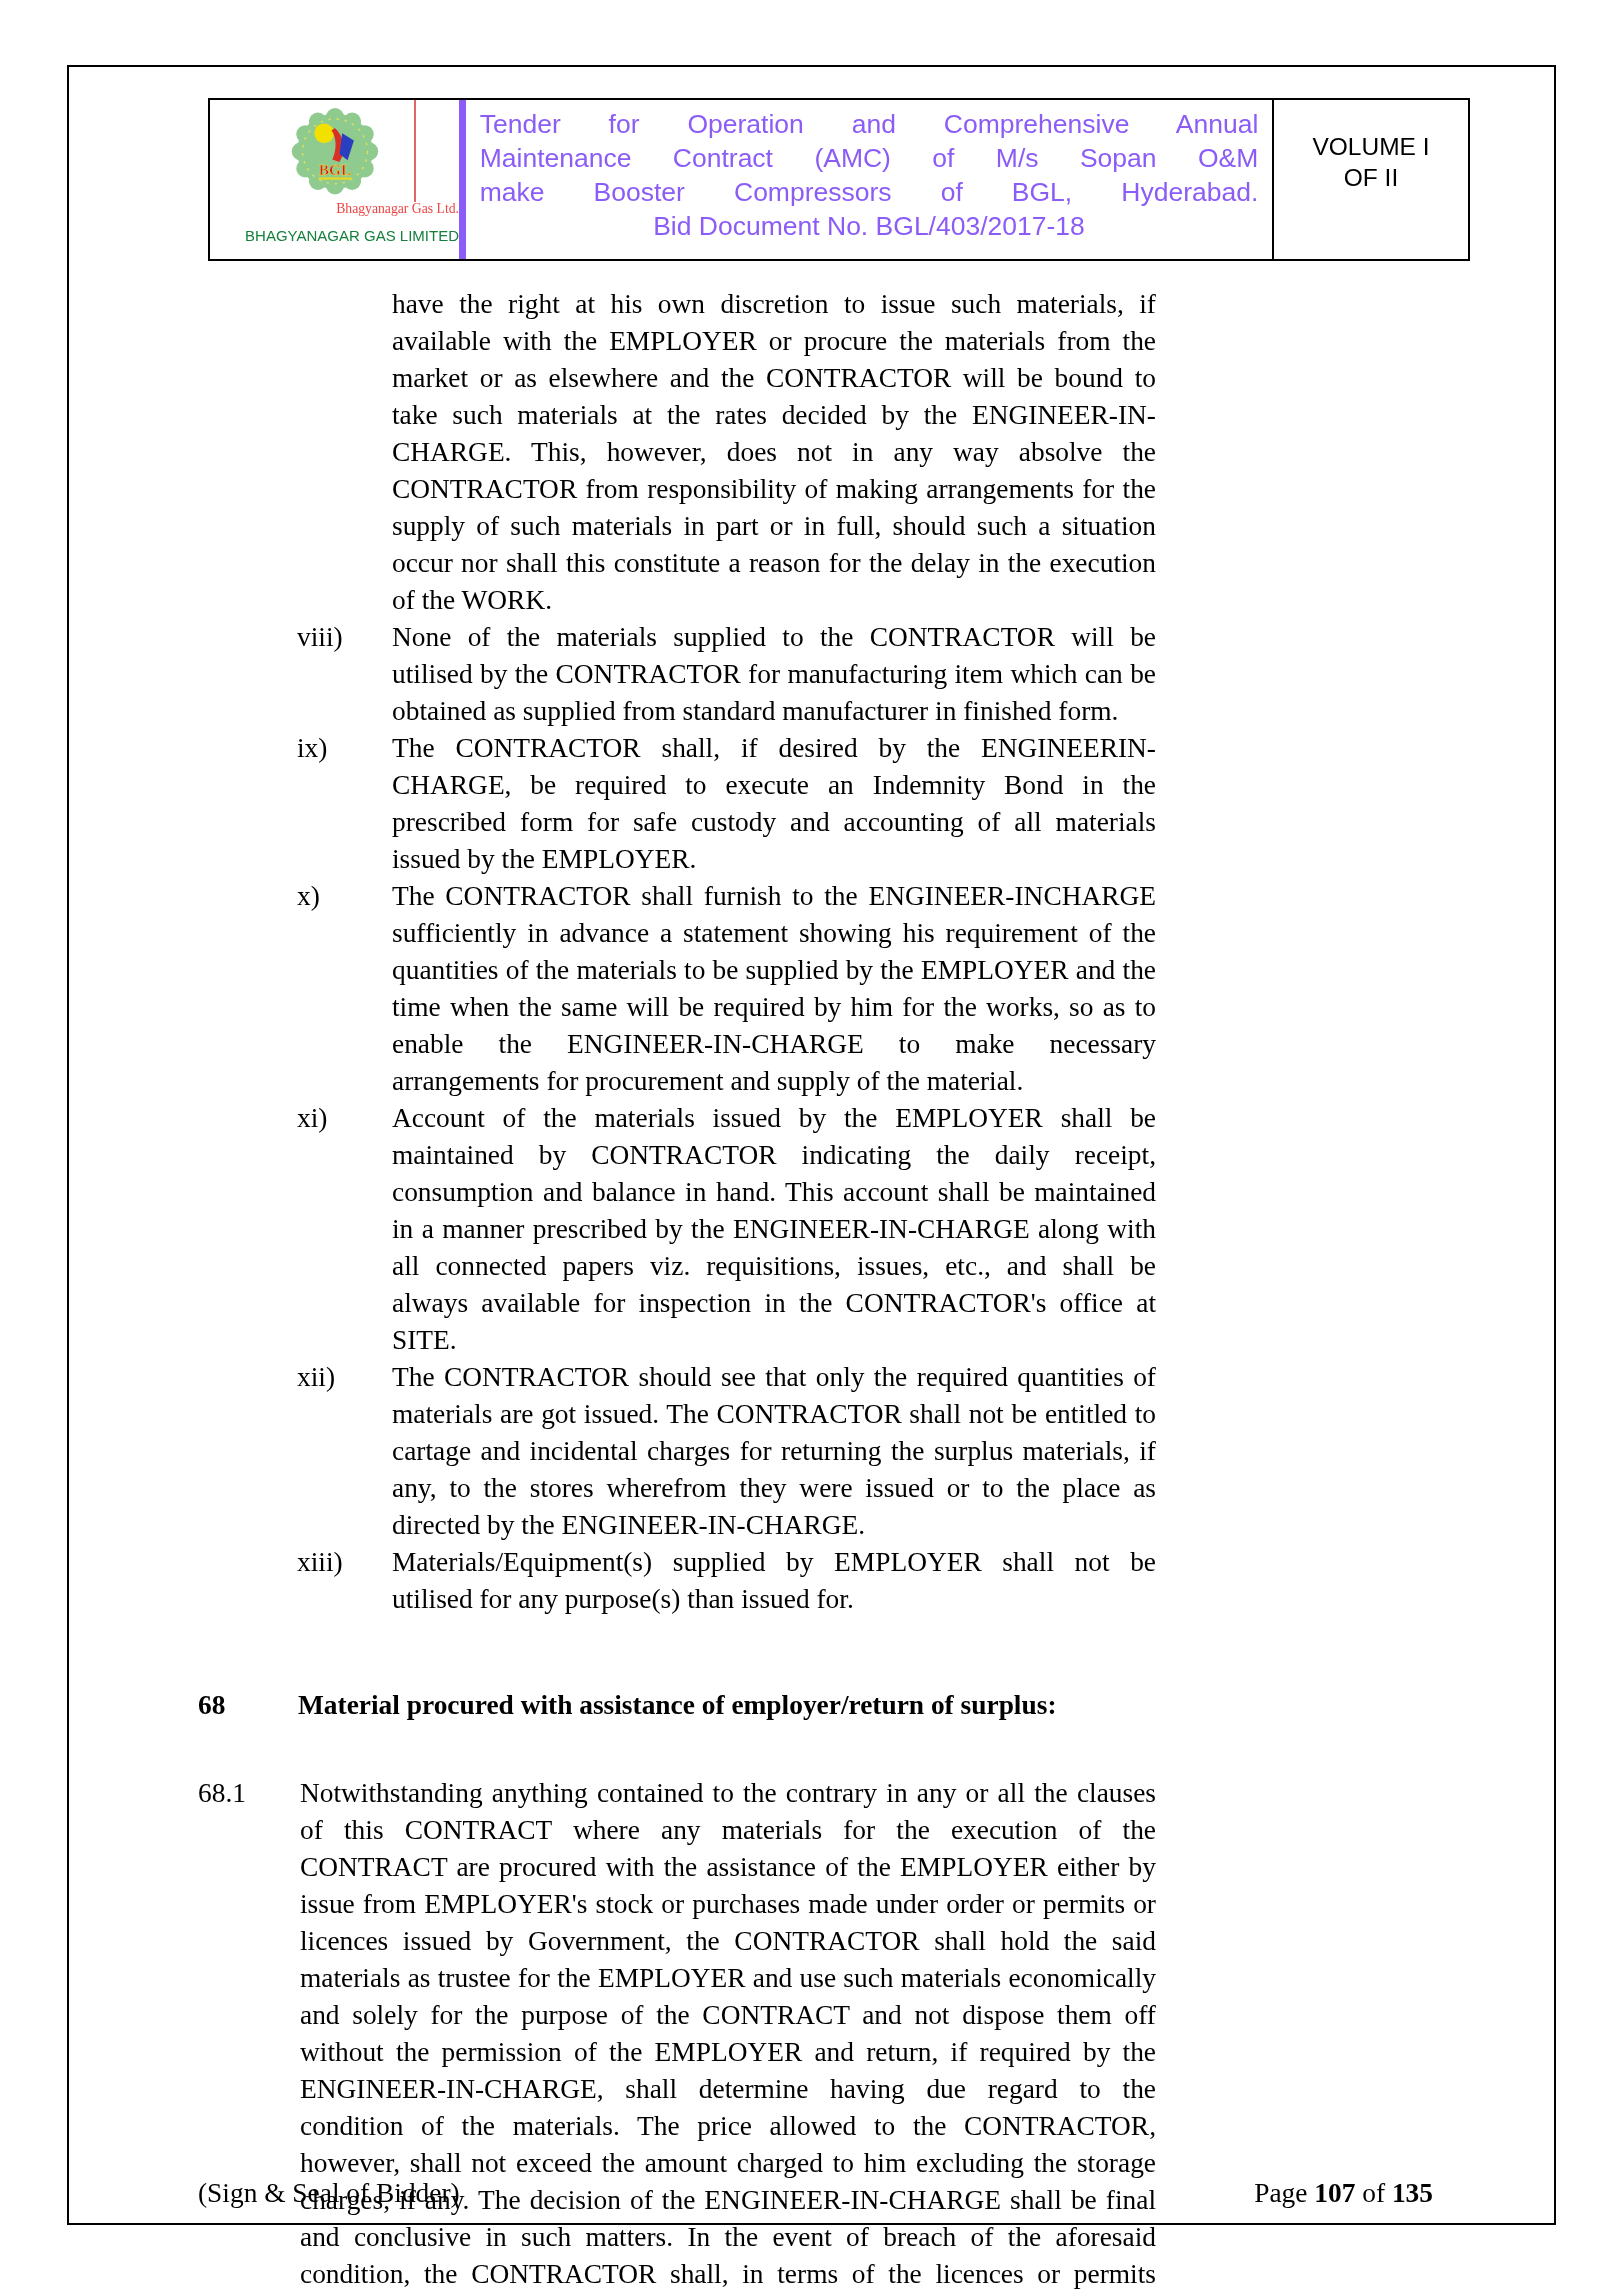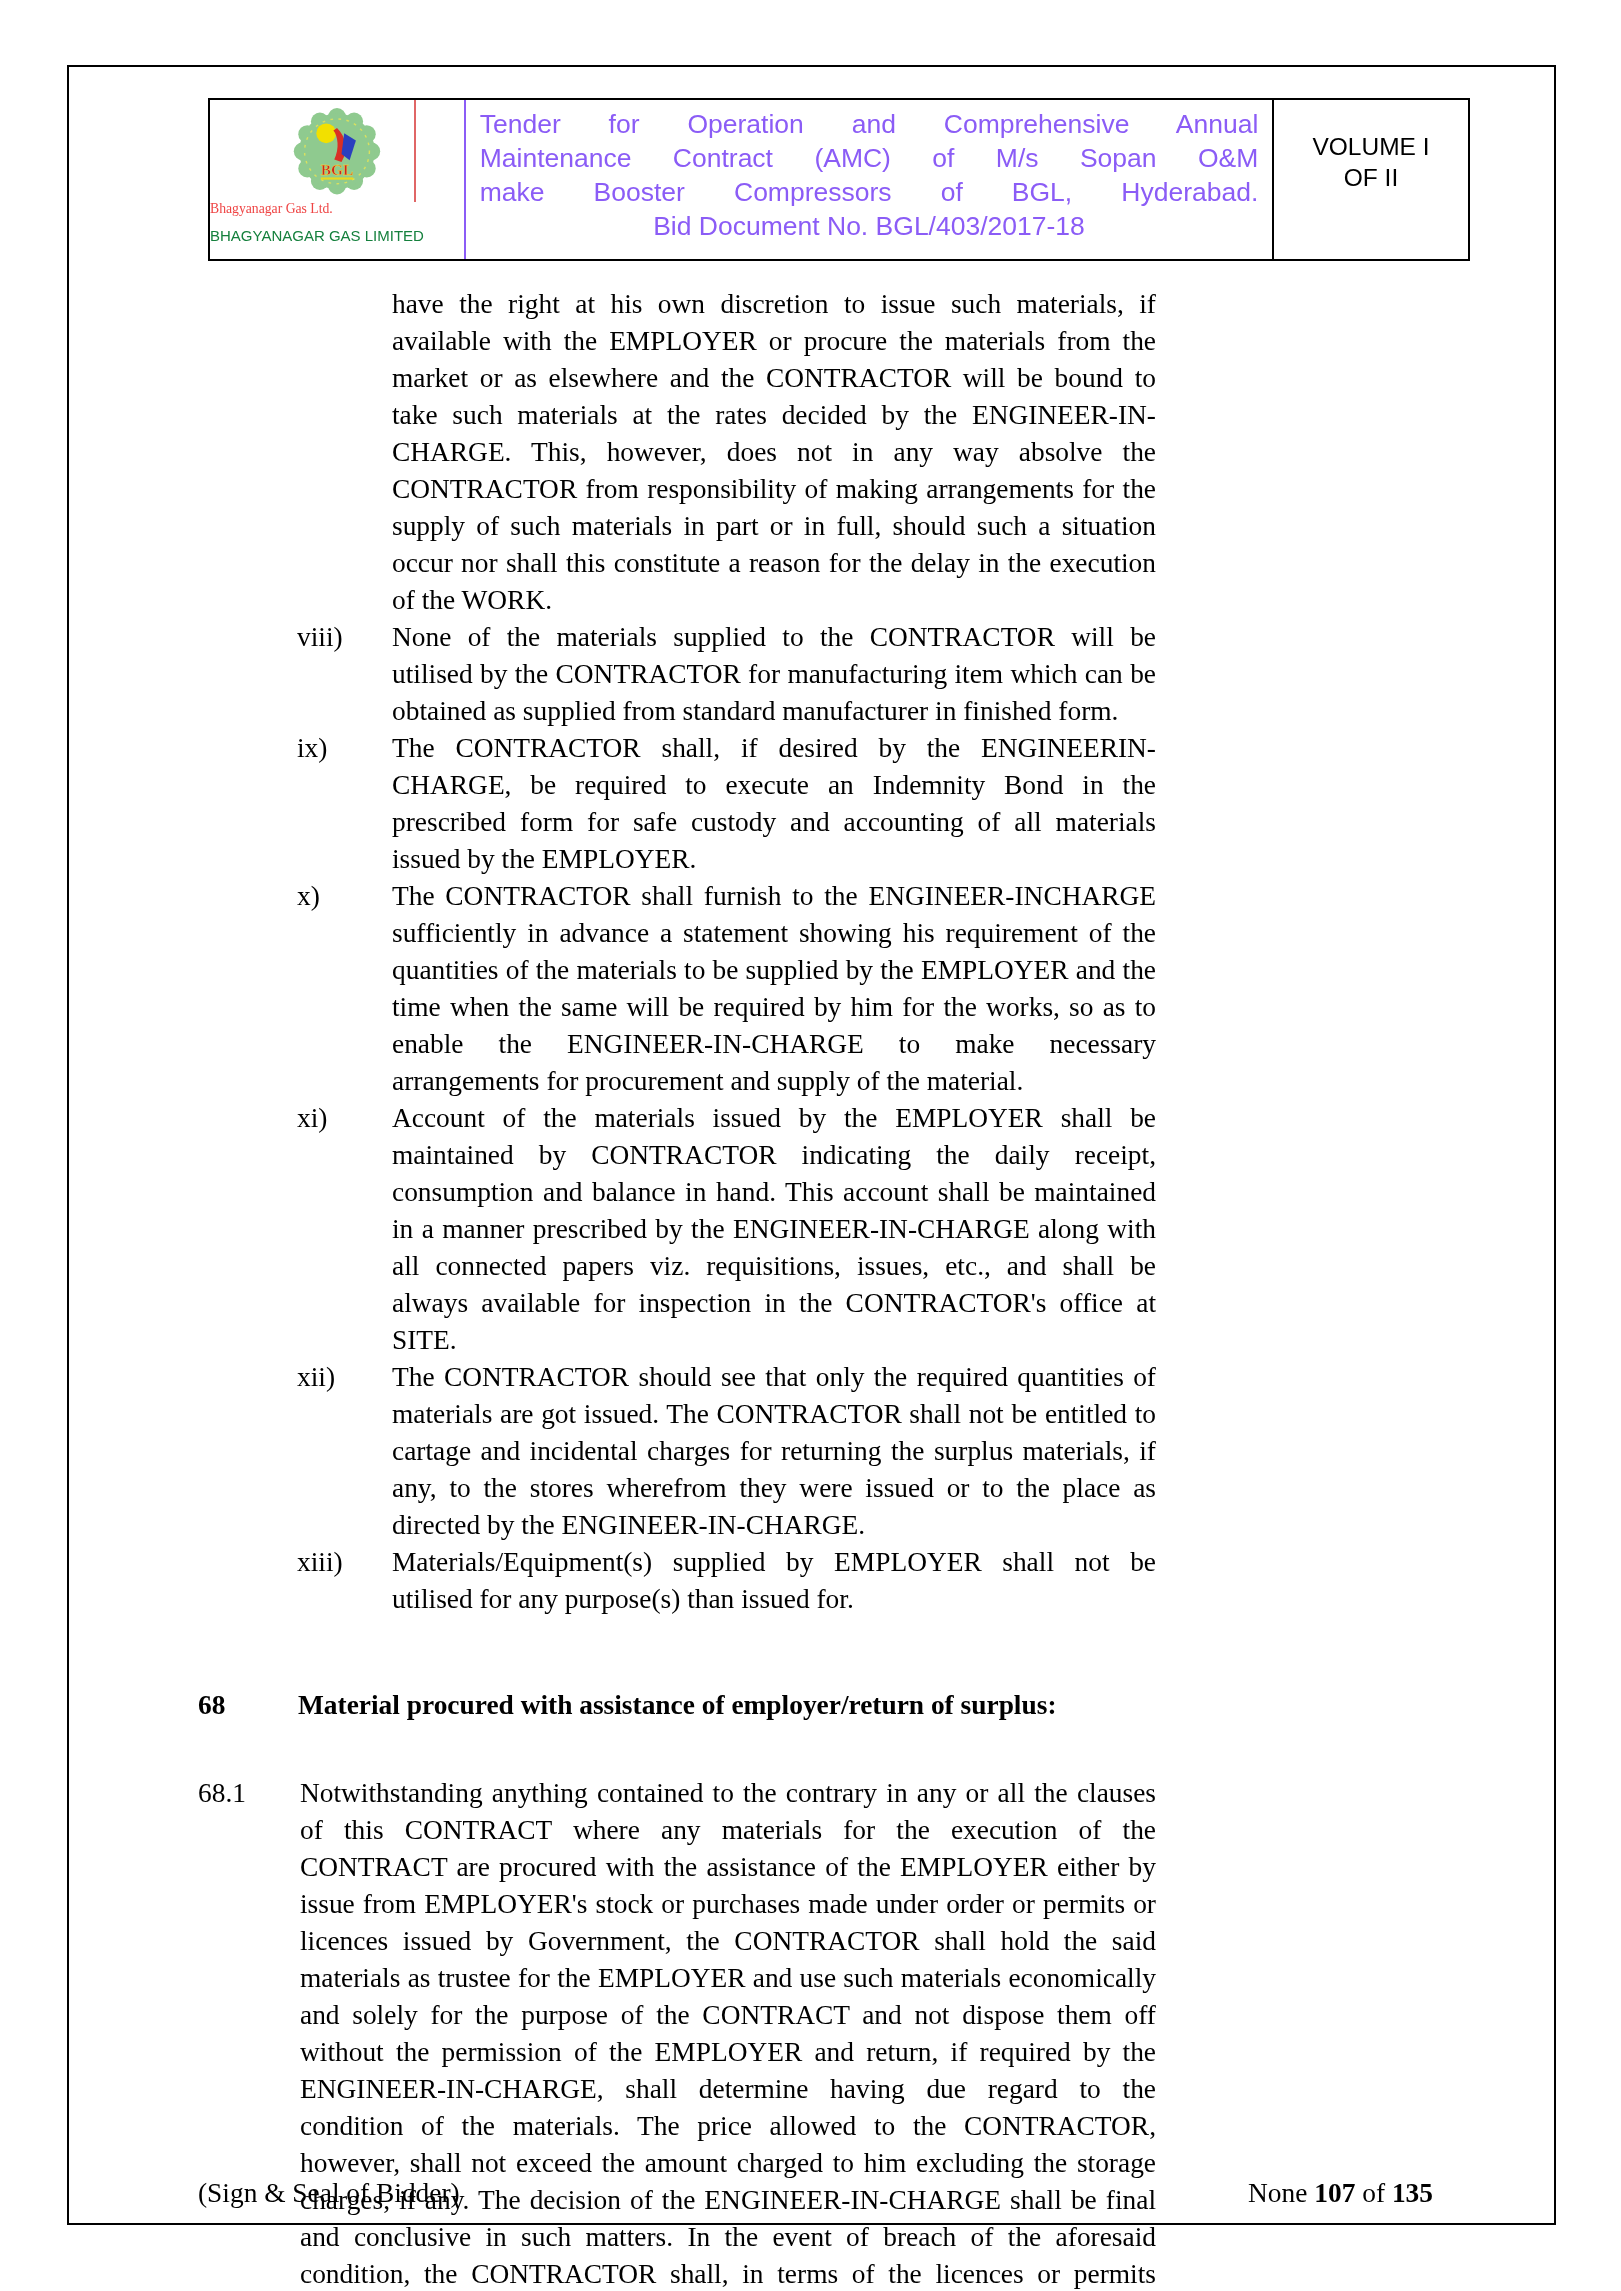--- a/index.html
+++ b/index.html
@@ -11,22 +11,22 @@
     position:absolute;left:67px;top:65px;width:1489px;height:2160px;
     border:2px solid #000;box-sizing:border-box;
   }
   
   .header-table{
     position:absolute;left:208px;top:98px;width:1262px;height:163px;
     display:flex;border:2px solid #000;box-sizing:border-box;
     font-family:"Liberation Sans", sans-serif;background:#fff;
   }
   .logo-cell{
-    width:256px;flex:0 0 256px;border-right:2px solid #8b5cf6;box-sizing:border-box;
-    position:relative;text-align:left;overflow:hidden;
+    width:256px;flex:0 0 256px;border-right:7px solid #8b5cf6;box-sizing:border-box;
+    position:relative;text-align:right;overflow:hidden;
   }
   .logo-redline{position:absolute;left:204px;top:0;width:2px;height:102px;}
   .emblem{display:block;margin:5.9px auto 0 auto;}
   .emblem-caption{font-size:13.7px;line-height:14.7px;font-family:"Liberation Serif",serif;}
   .company-name{font-size:15px;line-height:26.5px;margin-top:6px;color:#15803d;letter-spacing:0px;}
   .title-cell{
     flex:1 1 auto;border-right:2px solid #000;box-sizing:border-box;
     padding:6.9px 13.7px 0 13.7px;font-size:26.5px;line-height:34px;color:#8b5cf6;
   }
   .jline{text-align:justify;text-align-last:justify;}
@@ -150,21 +150,21 @@
     <div class="clause-row">
       <span class="clause-num">68.1</span>
       <div class="clause-text">Notwithstanding anything contained to the contrary in any or all the clauses of this CONTRACT where any materials for the execution of the CONTRACT are procured with the assistance of the EMPLOYER either by issue from EMPLOYER's stock or purchases made under order or permits or licences issued by Government, the CONTRACTOR shall hold the said materials as trustee for the EMPLOYER and use such materials economically and solely for the purpose of the CONTRACT and not dispose them off without the permission of the EMPLOYER and return, if required by the ENGINEER-IN-CHARGE, shall determine having due regard to the condition of the materials. The price allowed to the CONTRACTOR, however, shall not exceed the amount charged to him excluding the storage charges, if any. The decision of the ENGINEER-IN-CHARGE shall be final and conclusive in such matters. In the event of breach of the aforesaid condition, the CONTRACTOR shall, in terms of the licences or permits and/or criminal breach of trust, be liable to compensate the</div>
     </div>
 
   </div>
 
   <div class="footer">
     <span>(Sign &amp; Seal of Bidder)</span>
     <span>
-      <span>None</span>
+      <span>Page</span>
       <b>107</b>
       <span>of</span>
       <b>135</b>
     </span>
   </div>
 
 </div>
 
 
 </body></html>

